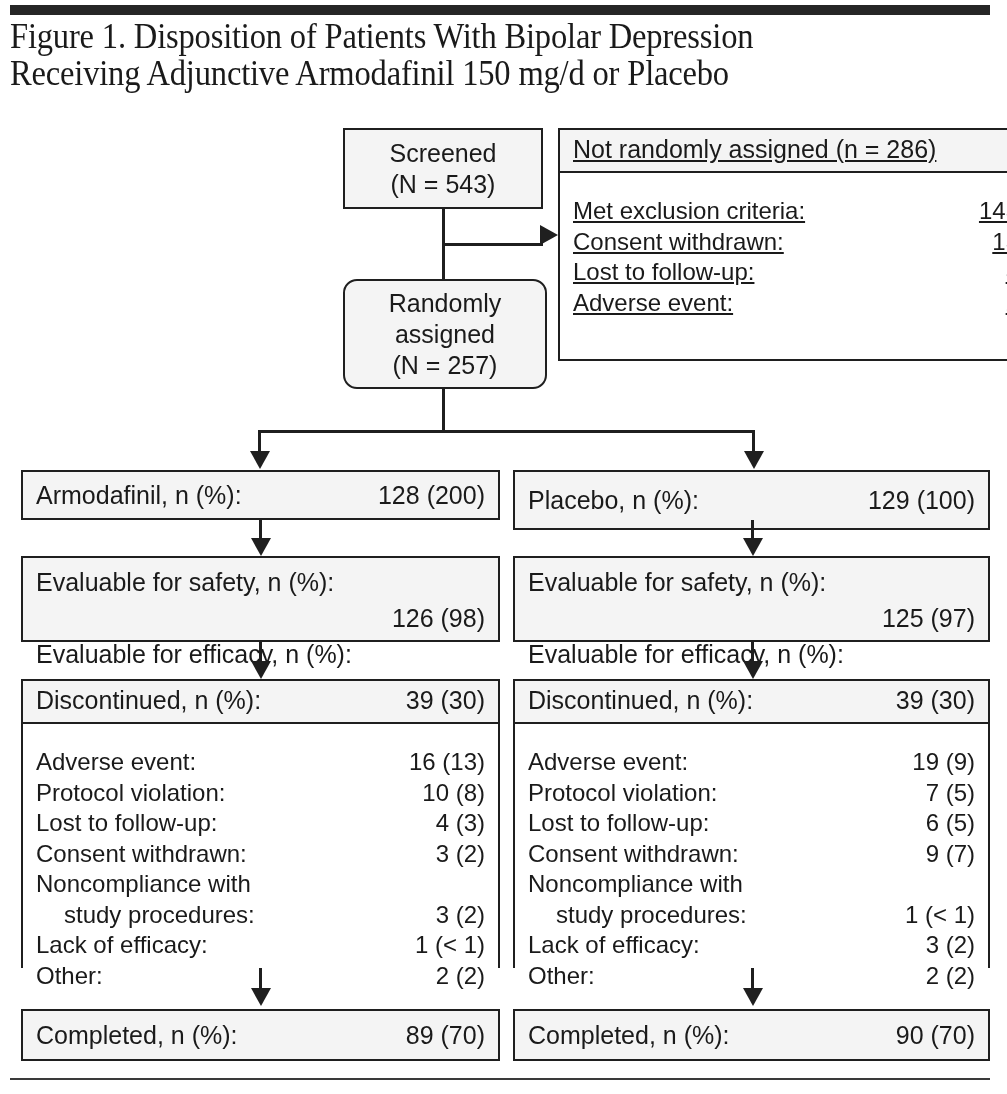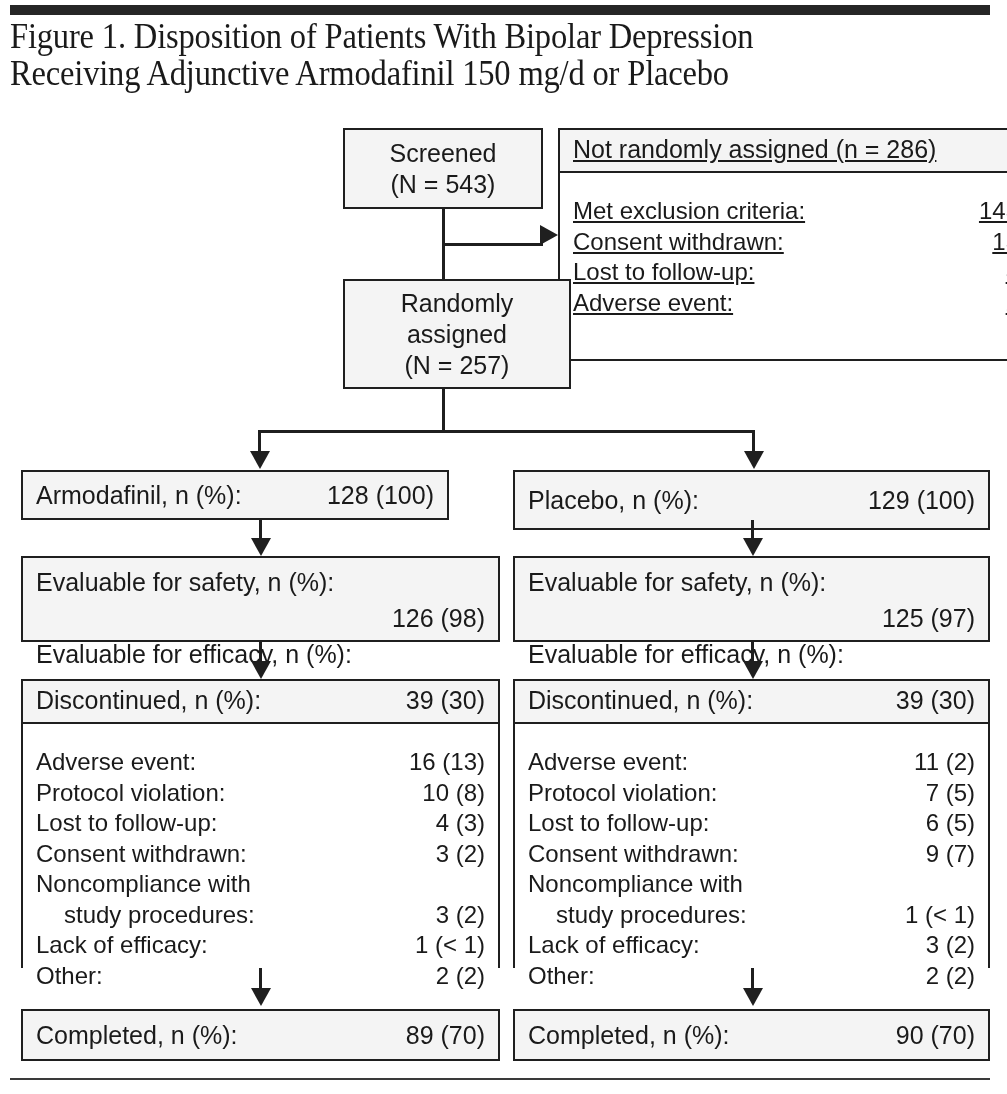--- a/index.html
+++ b/index.html
@@ -94,39 +94,39 @@
       <span class="val">2</span>
     </div>
   </div>
 </div>
 
 <div class="vline" style="left:441.5px;top:209px;height:71px;"></div>
 
 <div class="hline" style="left:441.5px;top:243px;width:101px;"></div>
 <div class="arrowrt" style="left:540px;top:224.5px;"></div>
 
-<div class="box" style="left:343px;top:279px;width:228px;height:110px;">
+<div class="box" style="left:343px;top:279px;width:204px;height:110px;border-radius:14px;">
   <div class="ctr">
     <span>Randomly</span>
     <span>assigned</span>
     <span>(N = 257)</span>
   </div>
 </div>
 
 <div class="vline" style="left:441.5px;top:389px;height:43px;"></div>
 <div class="hline" style="left:258px;top:430px;width:497px;"></div>
 <div class="vline" style="left:258px;top:430px;height:23px;"></div>
 <div class="vline" style="left:752px;top:430px;height:23px;"></div>
 <div class="arrowdn" style="left:249.5px;top:451px;"></div>
 <div class="arrowdn" style="left:743.5px;top:451px;"></div>
 
-<div class="box" style="left:21px;top:470px;width:428px;height:50px;">
+<div class="box" style="left:21px;top:470px;width:479px;height:50px;">
   <div class="lv">
     <span class="lab">Armodafinil, n (%):</span>
-    <span class="val">128 (100)</span>
+    <span class="val">128 (200)</span>
   </div>
 </div>
 <div class="box" style="left:513px;top:470px;width:477px;height:60px;">
   <div class="lv">
     <span class="lab">Placebo, n (%):</span>
     <span class="val">129 (100)</span>
   </div>
 </div>
 
 <div class="vline" style="left:259px;top:520px;height:20px;"></div>
@@ -206,21 +206,21 @@
 </div>
 
 <div class="box white" style="left:513px;top:679px;width:477px;height:289px;">
   <div class="hdr" style="display:flex;align-items:center;">
     <span class="lab">Discontinued, n (%):</span>
     <span class="val" style="margin-left:auto;">39 (30)</span>
   </div>
   <div class="body">
     <div class="row">
       <span class="lab">Adverse event:</span>
-      <span class="val">11 (2)</span>
+      <span class="val">19 (9)</span>
     </div>
     <div class="row">
       <span class="lab">Protocol violation:</span>
       <span class="val">7 (5)</span>
     </div>
     <div class="row">
       <span class="lab">Lost to follow-up:</span>
       <span class="val">6 (5)</span>
     </div>
     <div class="row">

